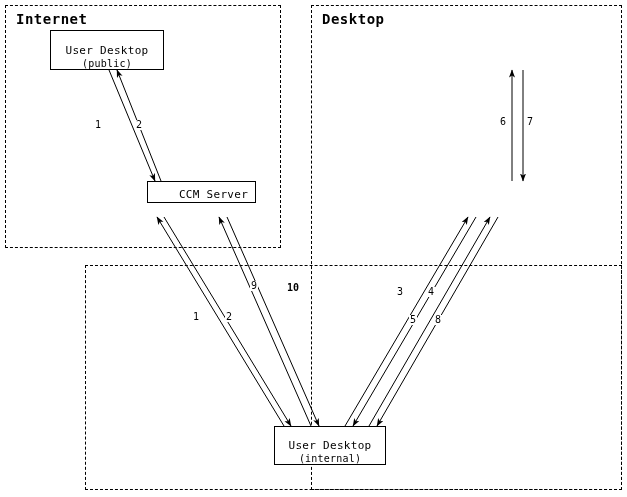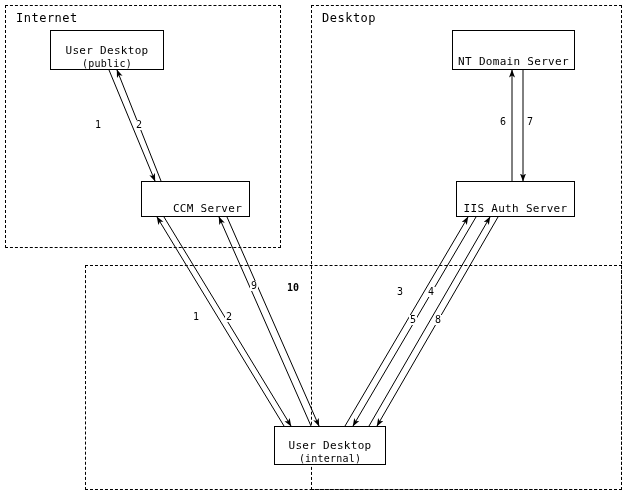--- a/index.html
+++ b/index.html
@@ -7,22 +7,23 @@
   body{
     font-family:"DejaVu Sans Mono","Liberation Mono",monospace;
     width:627px;height:497px;overflow:hidden;position:relative;
   }
   #diagram{position:relative;width:627px;height:497px;background:#fff;}
   svg#canvas{position:absolute;left:0;top:0;width:627px;height:497px;}
 
   
   .zone{position:absolute;border:1px dashed #000;box-sizing:border-box;}
   .zone-label{
-    position:absolute;font-size:12px;color:#000;white-space:nowrap;
+    position:absolute;font-size:14px;color:#000;white-space:nowrap;
     letter-spacing:0.5px;
+    font-weight:bold;
   }
 
   
   .node{
     position:absolute;border:1.5px solid #000;background:#fff;
     box-sizing:border-box;display:flex;flex-direction:column;
     align-items:center;justify-content:flex-end;color:#000;
     line-height:1.15;
   }
   .node .title{font-size:11px;white-space:nowrap;letter-spacing:0.3px;}
@@ -85,31 +86,25 @@
         <line x1="523" y1="70" x2="523" y2="181" marker-end="url(#ah)"></line>
       </g>
     </g>
   </svg>
 
   <div class="node" style="left:50px;top:30px;width:114px;height:40px;">
     <span class="title">User Desktop</span>
     <span class="sub">(public)</span>
   </div>
 
-  <div class="node" style="left:141px;top:181px;width:109px;height:36px;padding-left:24px;">
+  <div class="node" style="left:147px;top:181px;width:109px;height:22px;padding-left:24px;">
     <span class="title">CCM Server</span>
   </div>
 
-  <div class="node" style="left:452px;top:30px;width:123px;height:40px;">
-    <span class="title">NT Domain Server</span>
-  </div>
 
-  <div class="node" style="left:456px;top:181px;width:119px;height:36px;">
-    <span class="title">IIS Auth Server</span>
-  </div>
 
   <div class="node" style="left:274px;top:426px;width:112px;height:39px;">
     <span class="title">User Desktop</span>
     <span class="sub">(internal)</span>
   </div>
 
   <div class="edge-label" style="left:94px;top:120px;">1</div>
   <div class="edge-label" style="left:135px;top:120px;">2</div>
   <div class="edge-label" style="left:192px;top:312px;">1</div>
   <div class="edge-label" style="left:225px;top:312px;">2</div>

